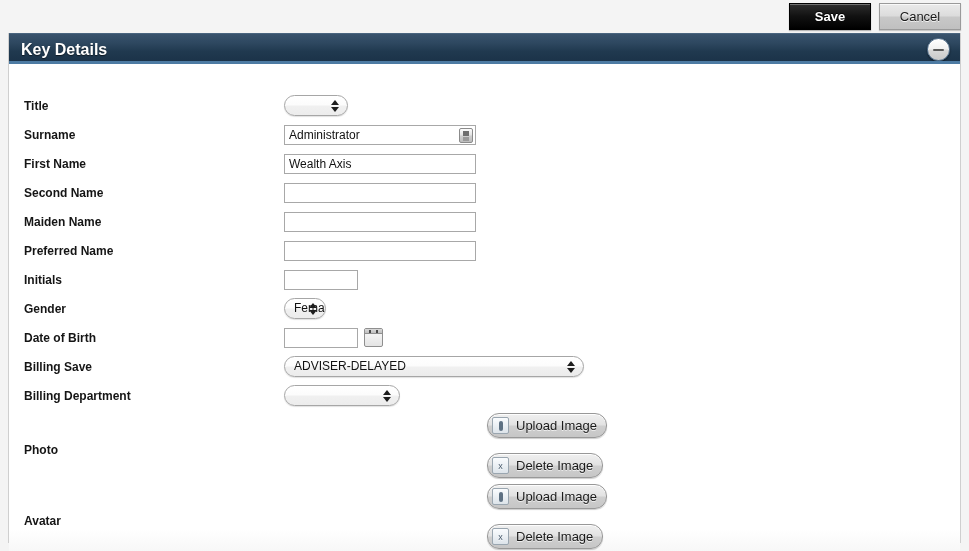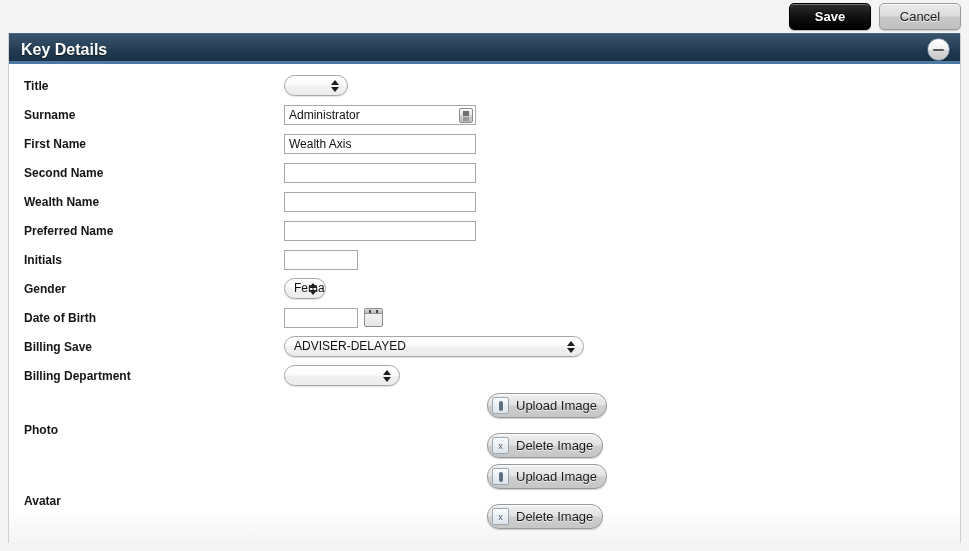--- a/index.html
+++ b/index.html
@@ -24,21 +24,21 @@
     background: #f4f4f4;
   }
   .topbar-actions {
     position: absolute;
     right: 8px; top: 3px;
     display: flex;
     gap: 8px;
   }
   .btn-save, .btn-cancel {
     width: 82px; height: 27px;
-    border-radius: 5px;
+    border-radius: 0;
     font-size: 13px;
     font-weight: bold;
     line-height: 25px;
     text-align: center;
     cursor: pointer;
     -webkit-font-smoothing: antialiased;
   }
   .btn-save {
     background: linear-gradient(to bottom, #4a4a4a 0%, #2a2a2a 6%, #111 50%, #000 100%);
     color: #ffffff;
@@ -320,21 +320,21 @@
 
   <div class="panel">
 
     <div class="panel-header">
       <div class="panel-title">Key Details</div>
       <div class="collapse-btn"></div>
     </div>
 
     <div class="panel-body">
 
-      <div class="row" style="margin-top:7px;">
+      <div class="row" style="margin-top:27px;">
         <div class="row-label">Title</div>
         <div class="row-field">
           <div class="sel w-tiny">
             <span></span>
             <span class="arrows"></span>
           </div>
         </div>
       </div>
 
       <div class="row">
@@ -355,21 +355,21 @@
       </div>
 
       <div class="row">
         <div class="row-label">Second Name</div>
         <div class="row-field">
           <input class="txt w-wide" type="text" value="" style="">
         </div>
       </div>
 
       <div class="row">
-        <div class="row-label">Wealth Name</div>
+        <div class="row-label">Maiden Name</div>
         <div class="row-field">
           <input class="txt w-wide" type="text" value="" style="">
         </div>
       </div>
 
       <div class="row">
         <div class="row-label">Preferred Name</div>
         <div class="row-field">
           <input class="txt w-wide" type="text" value="" style="">
         </div>

